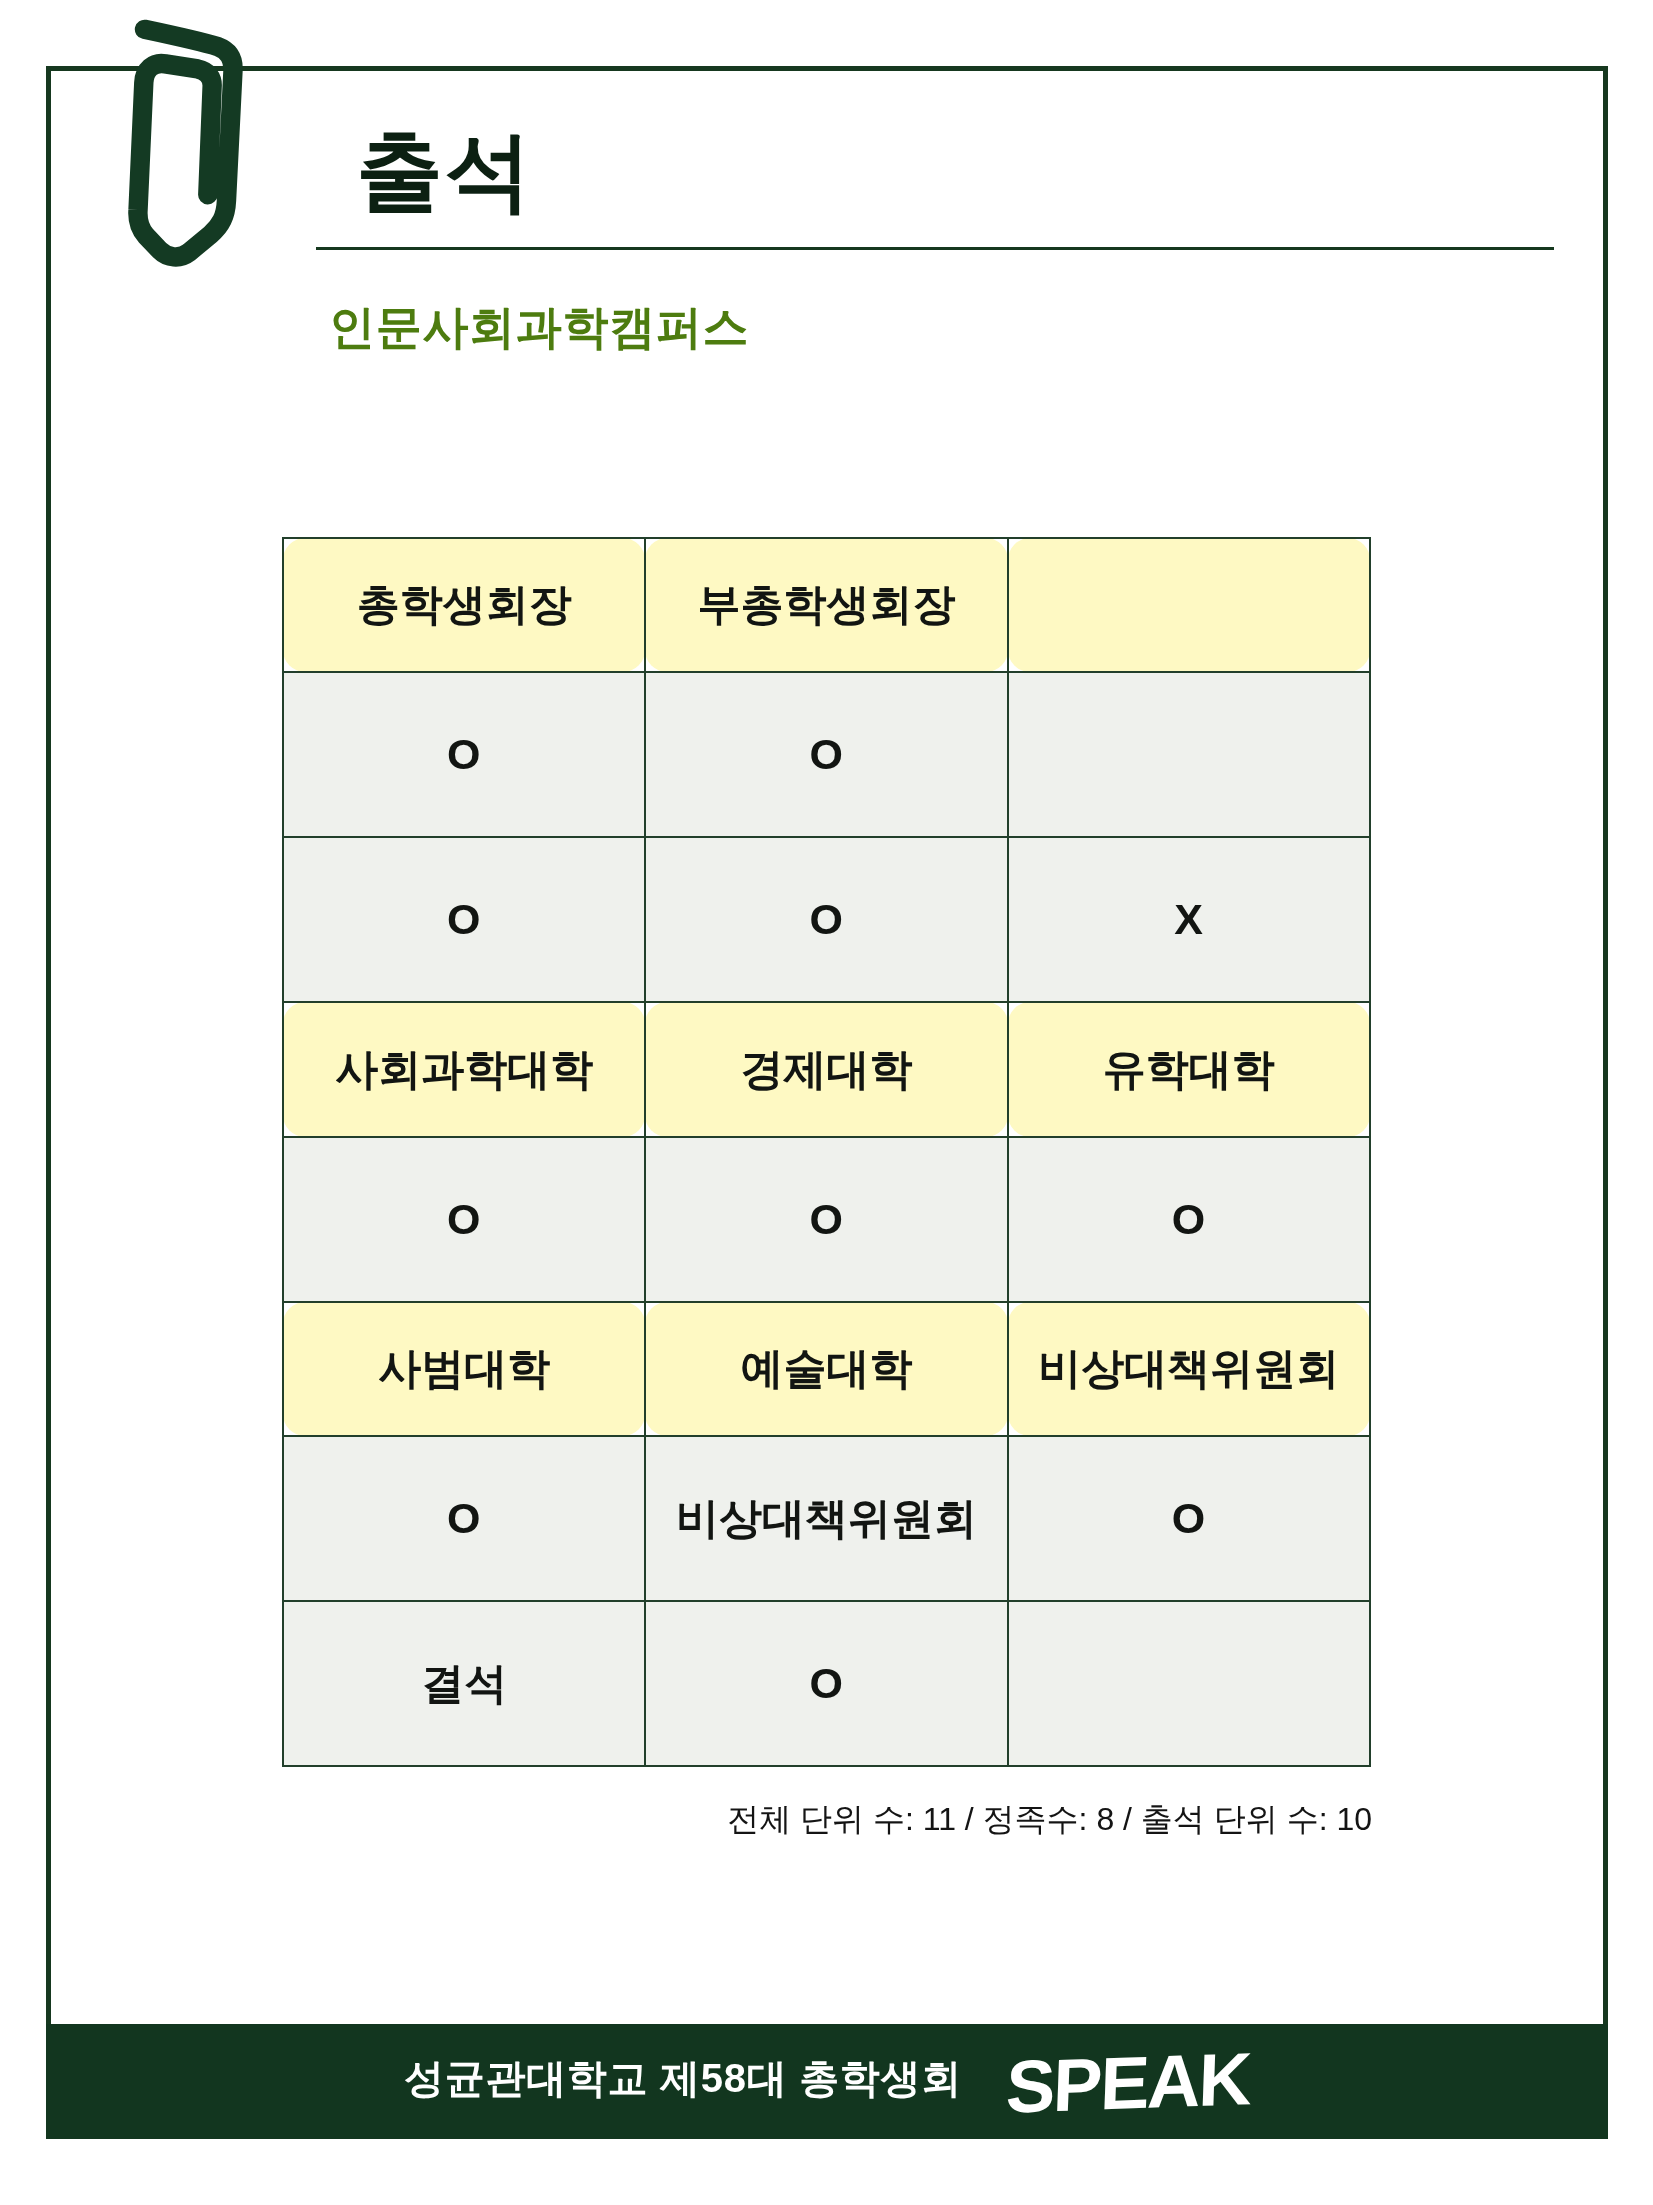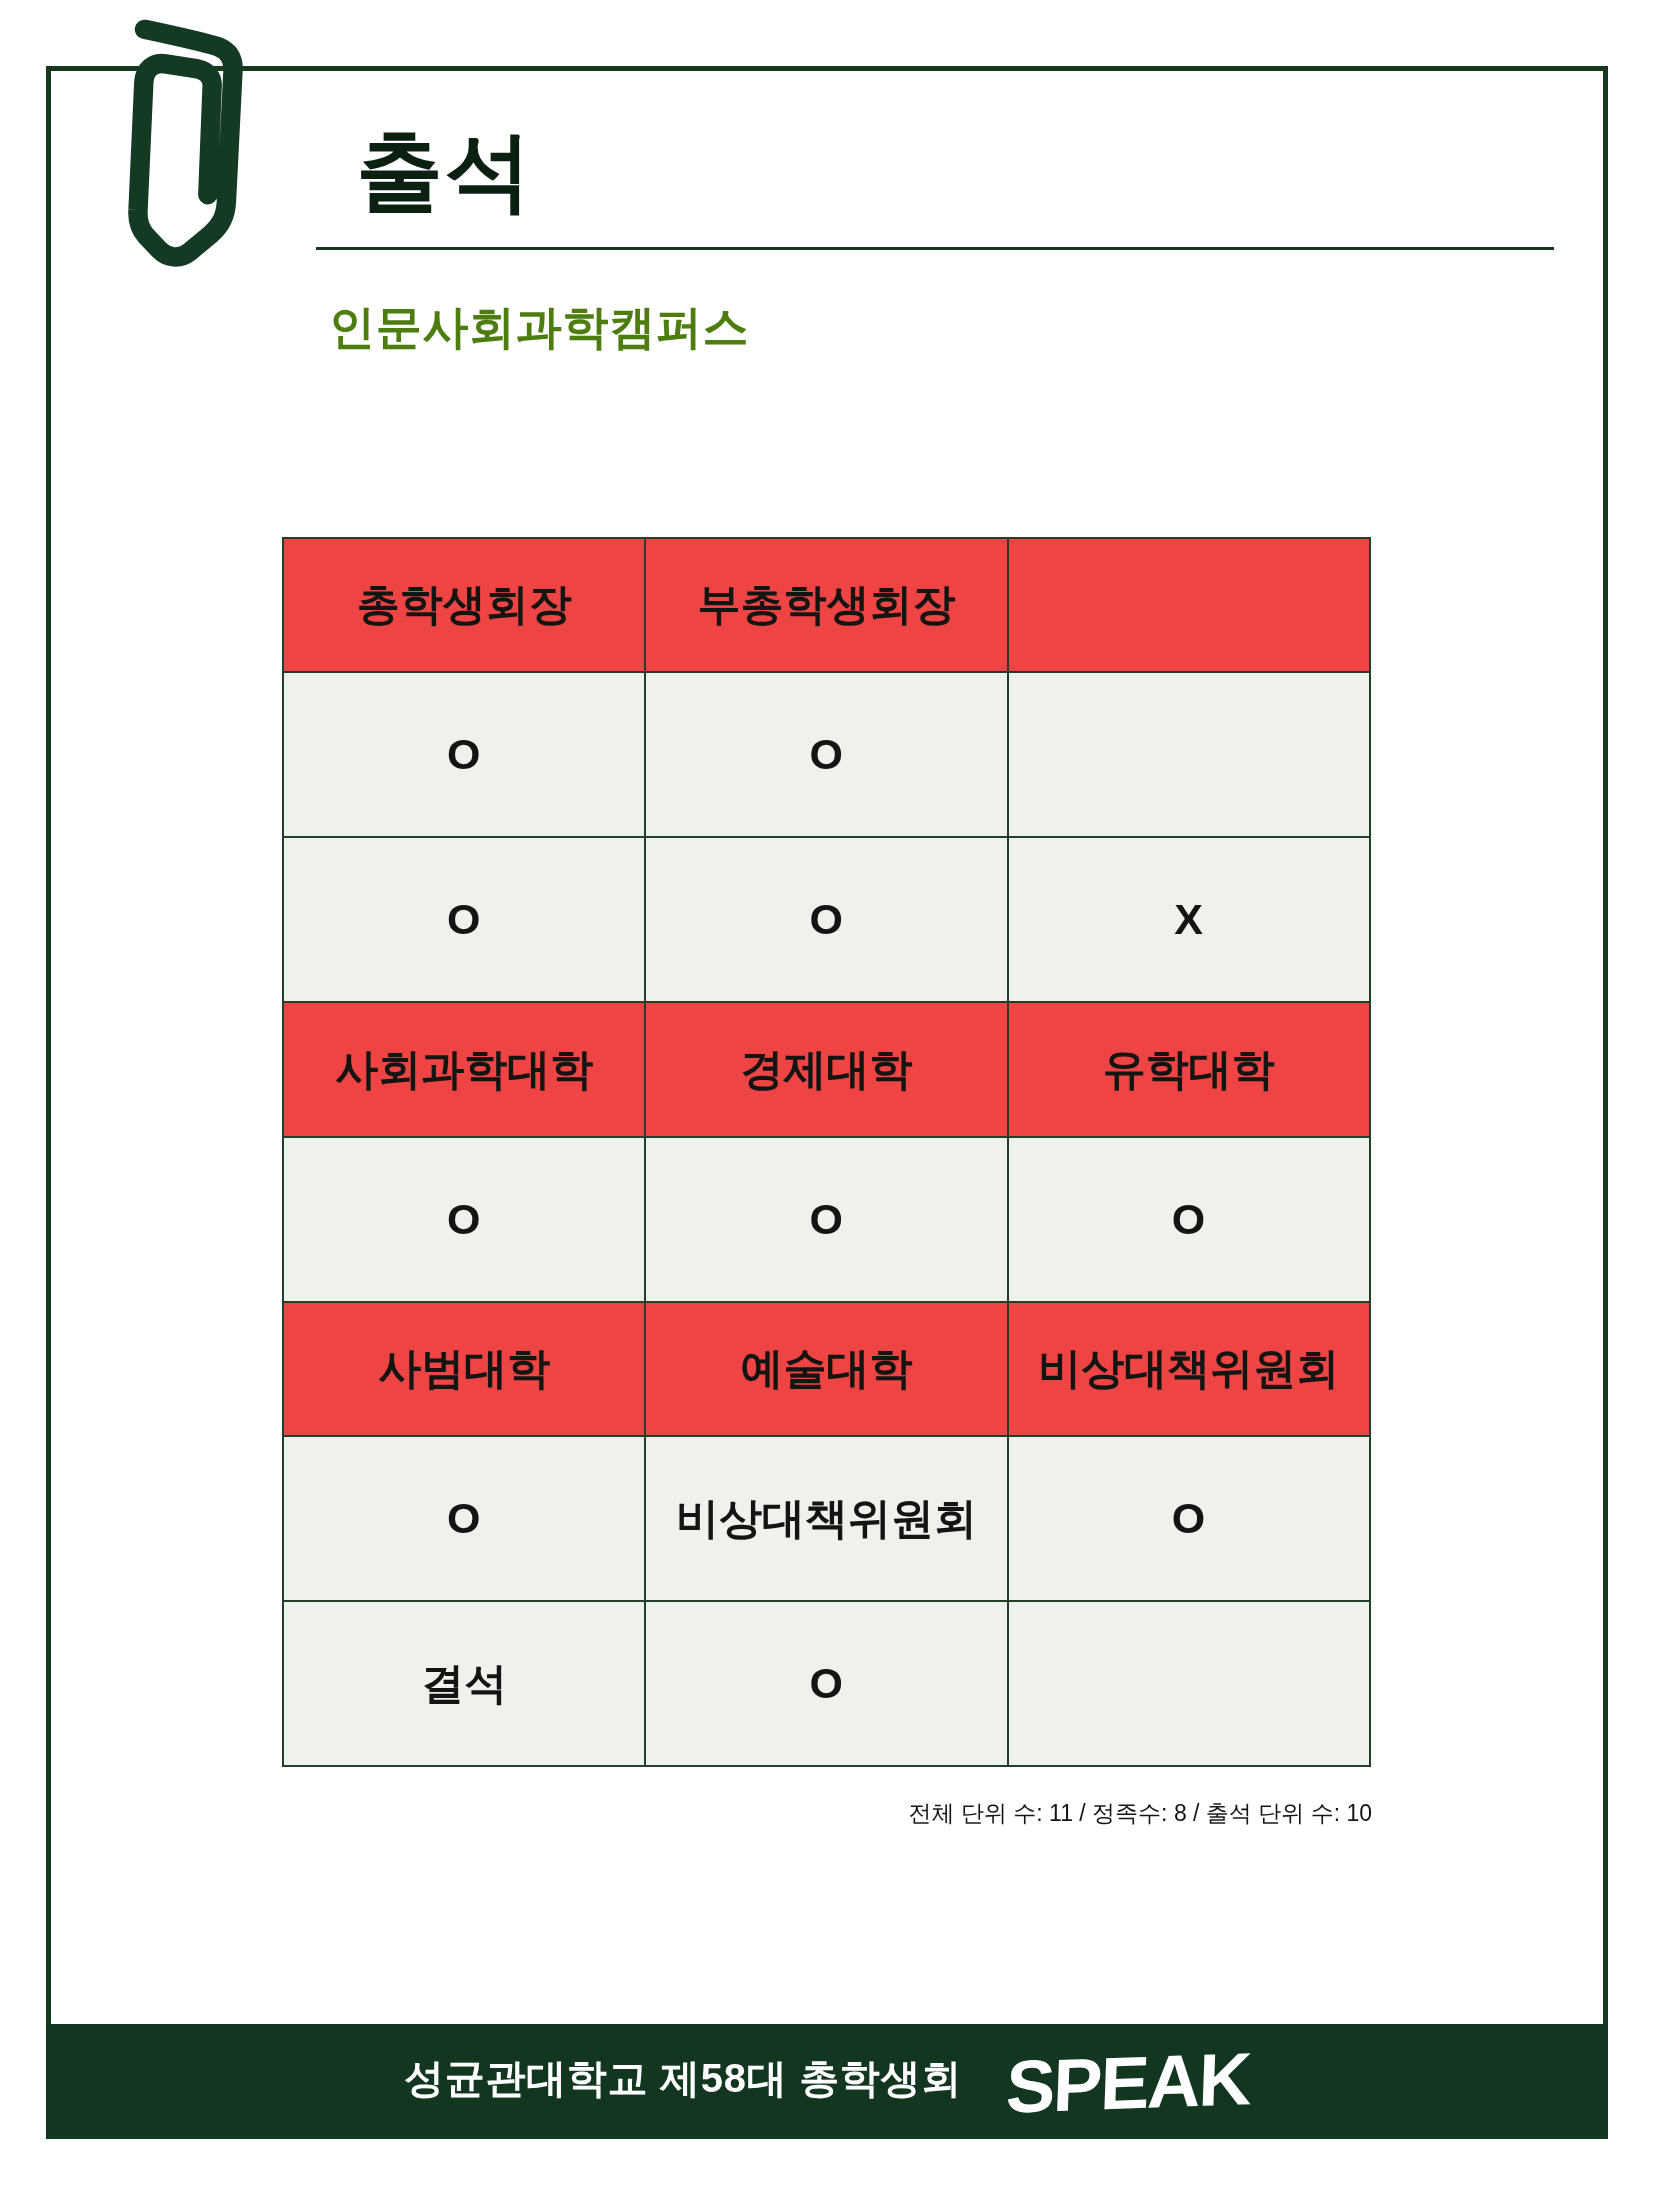--- a/index.html
+++ b/index.html
@@ -27,26 +27,26 @@
   table.attendance{
     position:absolute;left:282px;top:537px;width:1089px;height:1230px;
     border-collapse:collapse;table-layout:fixed;z-index:2;
   }
   table.attendance td{
     border:2.2px solid #223f2b;text-align:center;vertical-align:middle;
     color:#121512;font-size:43px;font-weight:700;padding:0 7.4px;
     overflow:hidden;
   }
   tr.r-header{height:110px;}
-  tr.r-header td{background:#ef4444;}
+  tr.r-header td{background:#fef9c3;border-radius:22px;}
   tr.r-value{height:135px;}
   tr.r-value td{background:#eff1ed;}
   td.mark{font-size:41px;font-weight:400;letter-spacing:0.7px;}
   .summary-line{
-    position:absolute;right:282px;top:1798px;font-size:23px;color:#141414;
+    position:absolute;right:282px;top:1798px;font-size:32px;color:#141414;
     font-weight:400;z-index:2;
   }
   .footer-bar{
     position:absolute;left:46px;top:2024px;width:1562px;height:115px;
     background:#12361f;display:flex;align-items:center;justify-content:center;
     gap:44px;z-index:3;
   }
   .footer-org{
     color:#ffffff;font-size:40px;font-weight:700;letter-spacing:0.7px;
     transform:translateY(-2.9px);

